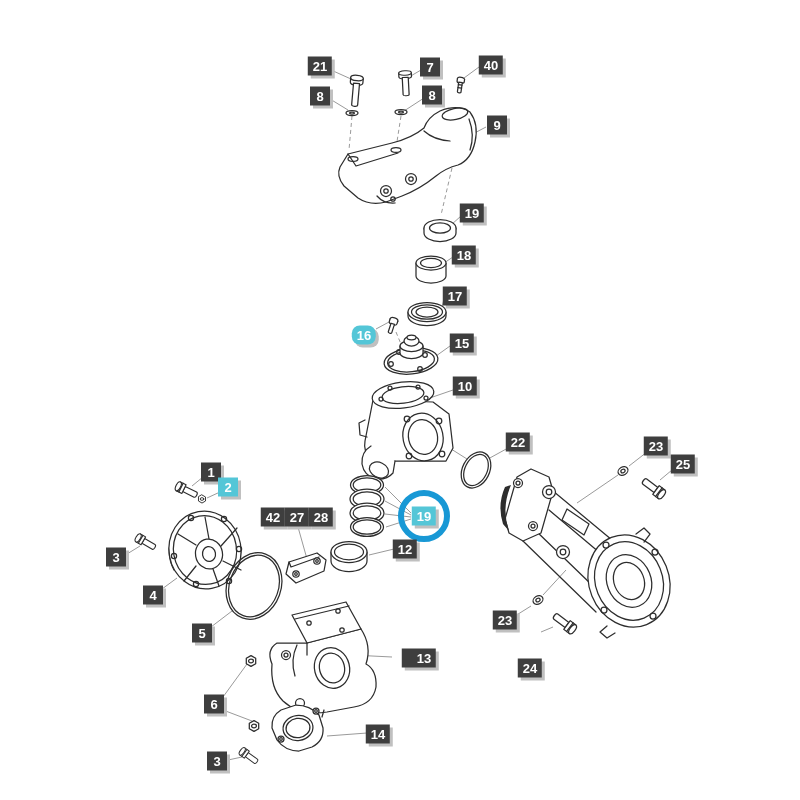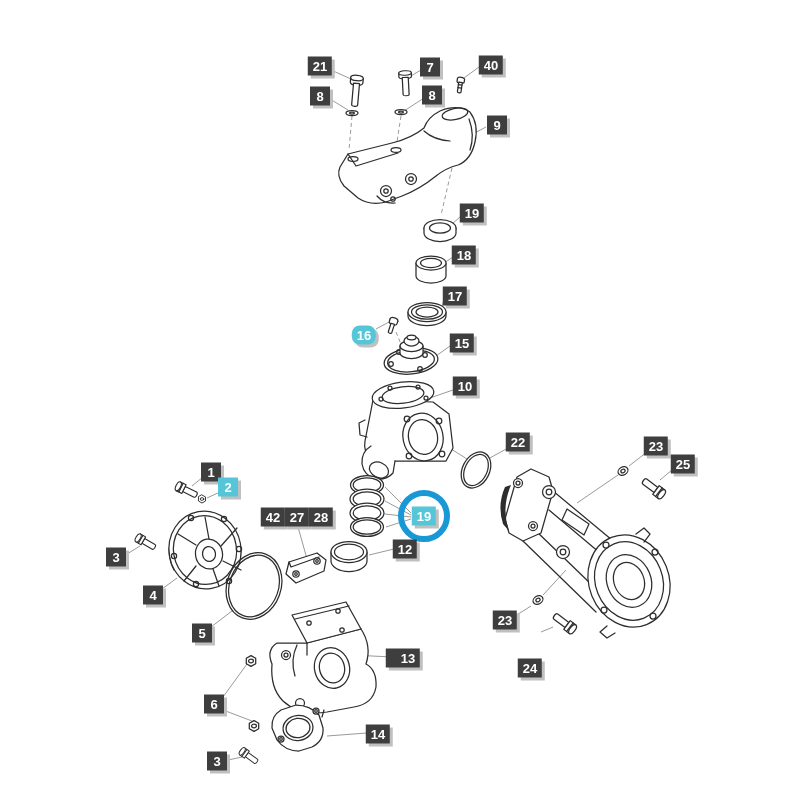--- a/index.html
+++ b/index.html
@@ -335,18 +335,18 @@
       <div class="badge badge-dark" style="left: 273px; top: 517px;">42</div>
       <div class="badge badge-dark" style="left: 297px; top: 517px;">27</div>
       <div class="badge badge-dark" style="left: 321px; top: 517px;">28</div>
       <div class="badge badge-cyan" style="left: 424px; top: 516px;">19</div>
       <div class="badge badge-dark" style="left: 405px; top: 549px;">12</div>
       <div class="badge badge-dark" style="left: 116px; top: 557px;">3</div>
       <div class="badge badge-dark" style="left: 153px; top: 595px;">4</div>
       <div class="badge badge-dark" style="left: 202px; top: 633px;">5</div>
       <div class="badge badge-dark" style="left: 505px; top: 620px;">23</div>
       <div class="badge badge-dark" style="left: 530px; top: 668px;">24</div>
-      <div class="badge badge-dark" style="left: 403px; top: 658px; padding-left: 15px;">13</div>
+      <div class="badge badge-dark" style="left: 419px; top: 658px; padding-left: 15px;">13</div>
       <div class="badge badge-dark" style="left: 214px; top: 704px;">6</div>
       <div class="badge badge-dark" style="left: 378px; top: 734px; text-align: right;">14</div>
       <div class="badge badge-dark" style="left: 217px; top: 761px;">3</div>
     </div>
 </div>
 
 </body></html>

